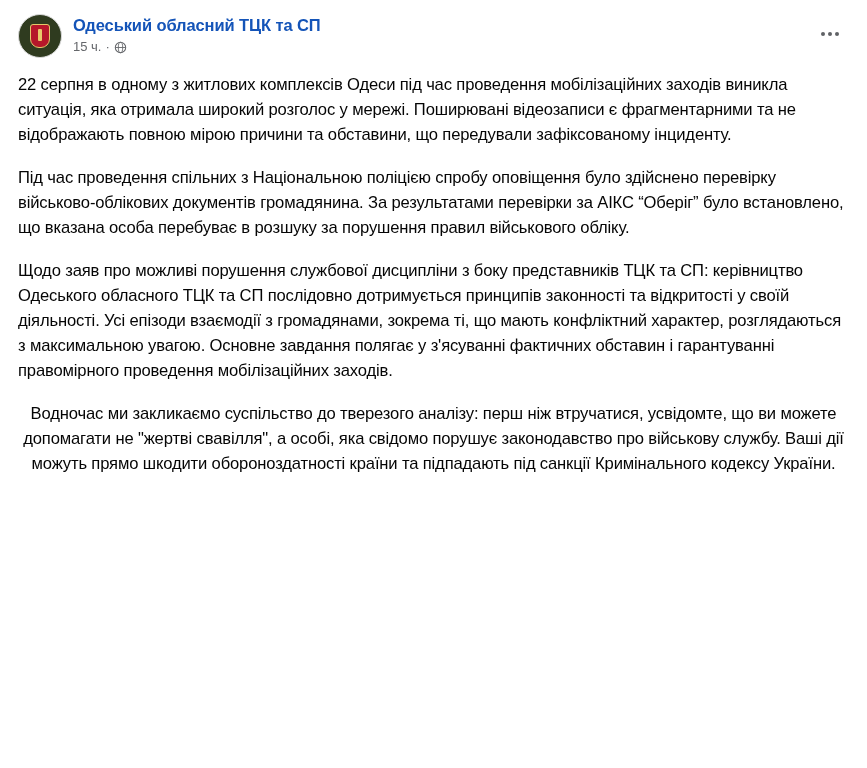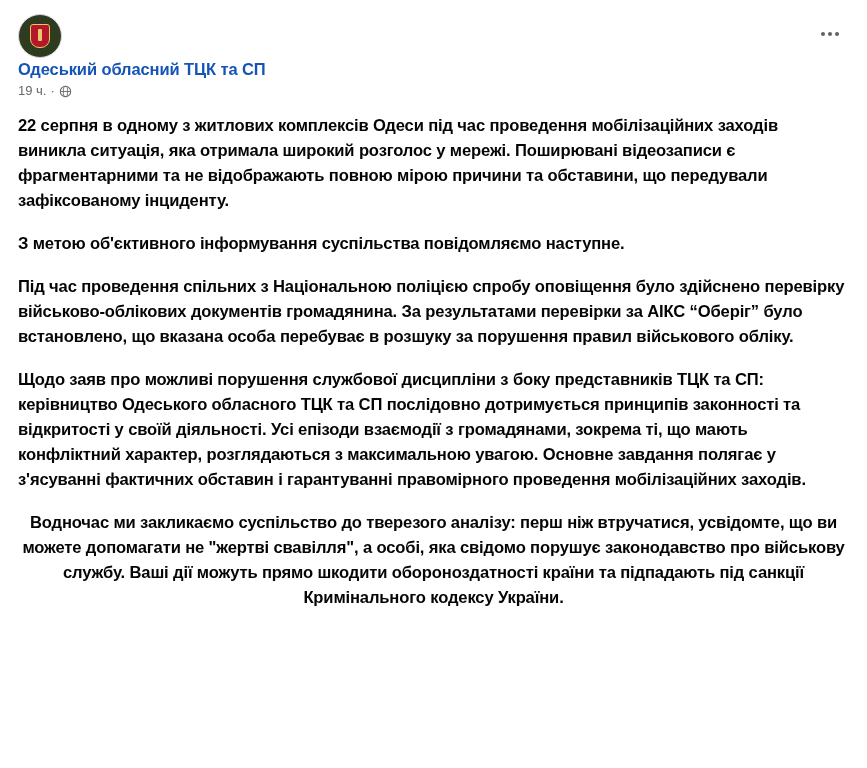--- a/index.html
+++ b/index.html
@@ -18,21 +18,20 @@
     width: 867px;
     box-sizing: border-box;
     padding: 14px 18px 0 18px;
     background: #ffffff;
   }
   .post-header {
     display: flex;
     align-items: flex-start;
     position: relative;
     margin-bottom: 14px;
-    flex-direction: column;
   }
   .avatar {
     width: 42px;
     height: 42px;
     border-radius: 50%;
     background: #2f3b1f;
     flex: 0 0 42px;
     margin-right: 11px;
     position: relative;
     overflow: hidden;
@@ -116,21 +115,20 @@
     height: 4px;
     border-radius: 50%;
     background: #606266;
     display: block;
   }
   .post-body {
     font-size: 16.6px;
     line-height: 25px;
     color: #050505;
     letter-spacing: -0.15px;
-    font-weight: bold;
   }
   .post-body p {
     margin: 0 0 18px 0;
   }
   .post-body p:last-child {
     margin-bottom: 0;
     text-align: center;
   }
 </style>
 </head>
@@ -142,40 +140,39 @@
 
     <div class="avatar">
       <div class="crest">
         <div class="crest-shield"></div>
       </div>
     </div>
 
     <div class="header-text">
       <div class="page-name">Одеський обласний ТЦК та СП</div>
       <div class="meta-row">
-        <span>19 ч.</span>
+        <span>15 ч.</span>
         <span class="meta-sep">·</span>
         <span class="globe-icon">
           <svg width="13" height="13" viewBox="0 0 16 16" fill="none" xmlns="http://www.w3.org/2000/svg">
             <circle cx="8" cy="8" r="6.4" stroke="#65676b" stroke-width="1.3"></circle>
             <ellipse cx="8" cy="8" rx="2.7" ry="6.4" stroke="#65676b" stroke-width="1.1"></ellipse>
             <line x1="1.7" y1="8" x2="14.3" y2="8" stroke="#65676b" stroke-width="1.1"></line>
           </svg>
         </span>
       </div>
     </div>
 
     <div class="menu-dots">
       <span></span>
         <span></span>
         <span></span>
     </div>
   </div>
 
   <div class="post-body">
     <p>22 серпня в одному з житлових комплексів Одеси під час проведення мобілізаційних заходів виникла ситуація, яка отримала широкий розголос у мережі. Поширювані відеозаписи є фрагментарними та не відображають повною мірою причини та обставини, що передували зафіксованому інциденту.</p>
-    <p>З метою об'єктивного інформування суспільства повідомляємо наступне.</p>
     <p>Під час проведення спільних з Національною поліцією спробу оповіщення було здійснено перевірку військово-облікових документів громадянина. За результатами перевірки за АІКС “Оберіг” було встановлено, що вказана особа перебуває в розшуку за порушення правил військового обліку.</p>
     <p>Щодо заяв про можливі порушення службової дисципліни з боку представників ТЦК та СП: керівництво Одеського обласного ТЦК та СП послідовно дотримується принципів законності та відкритості у своїй діяльності. Усі епізоди взаємодії з громадянами, зокрема ті, що мають конфліктний характер, розглядаються з максимальною увагою. Основне завдання полягає у з'ясуванні фактичних обставин і гарантуванні правомірного проведення мобілізаційних заходів.</p>
     <p>Водночас ми закликаємо суспільство до тверезого аналізу: перш ніж втручатися, усвідомте, що ви можете допомагати не "жертві свавілля", а особі, яка свідомо порушує законодавство про військову службу. Ваші дії можуть прямо шкодити обороноздатності країни та підпадають під санкції Кримінального кодексу України.</p>
   </div>
 
 </div>
 
 </body></html>

